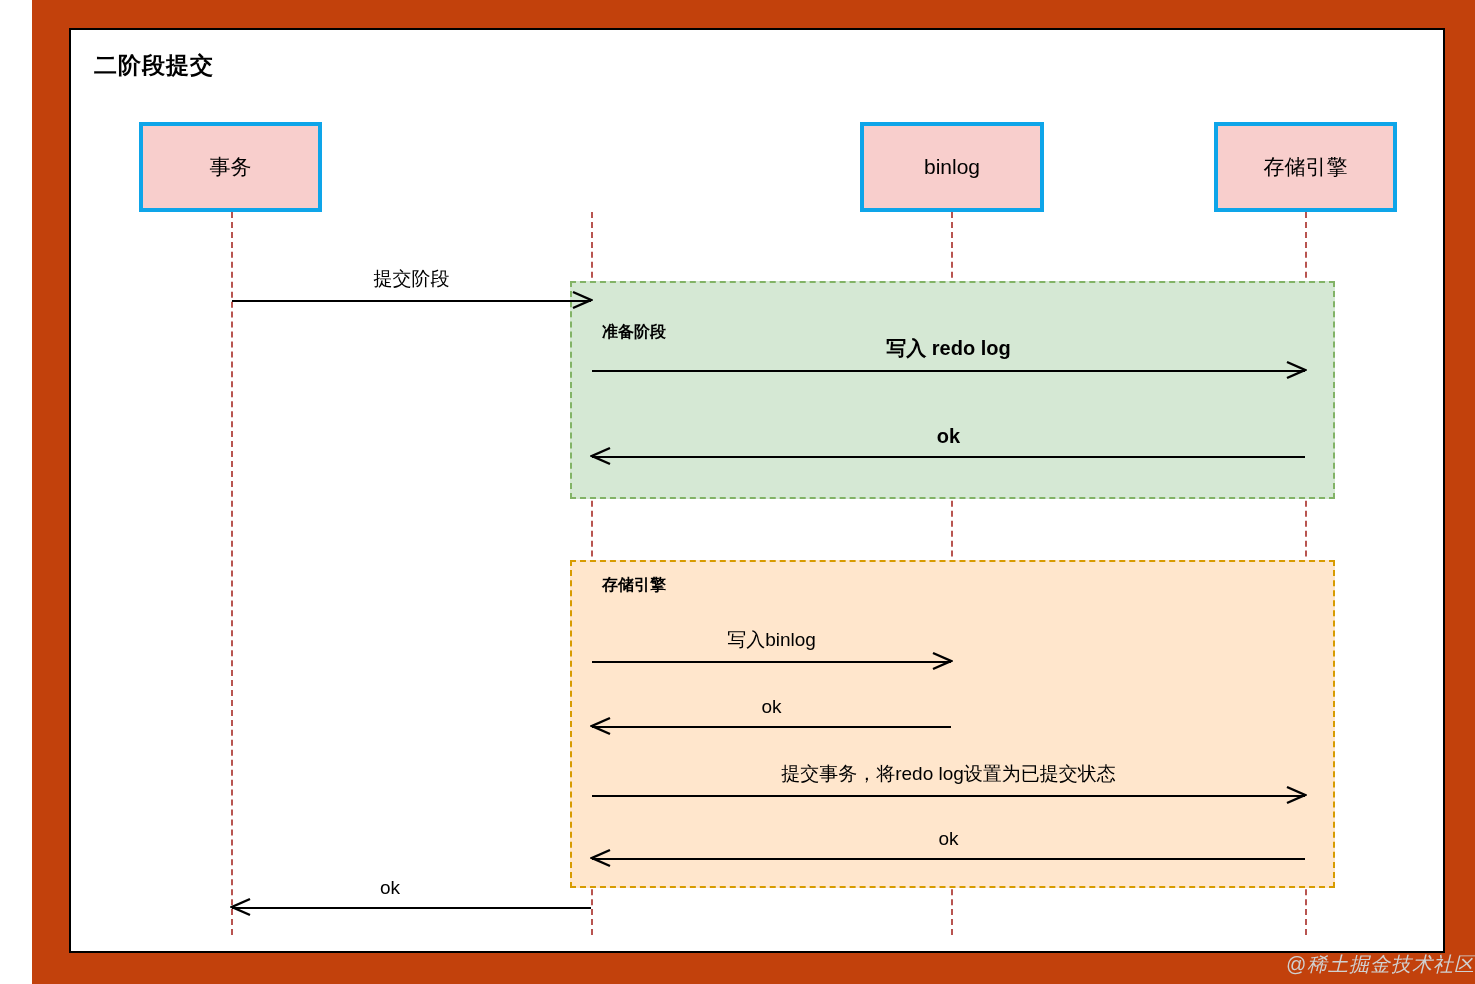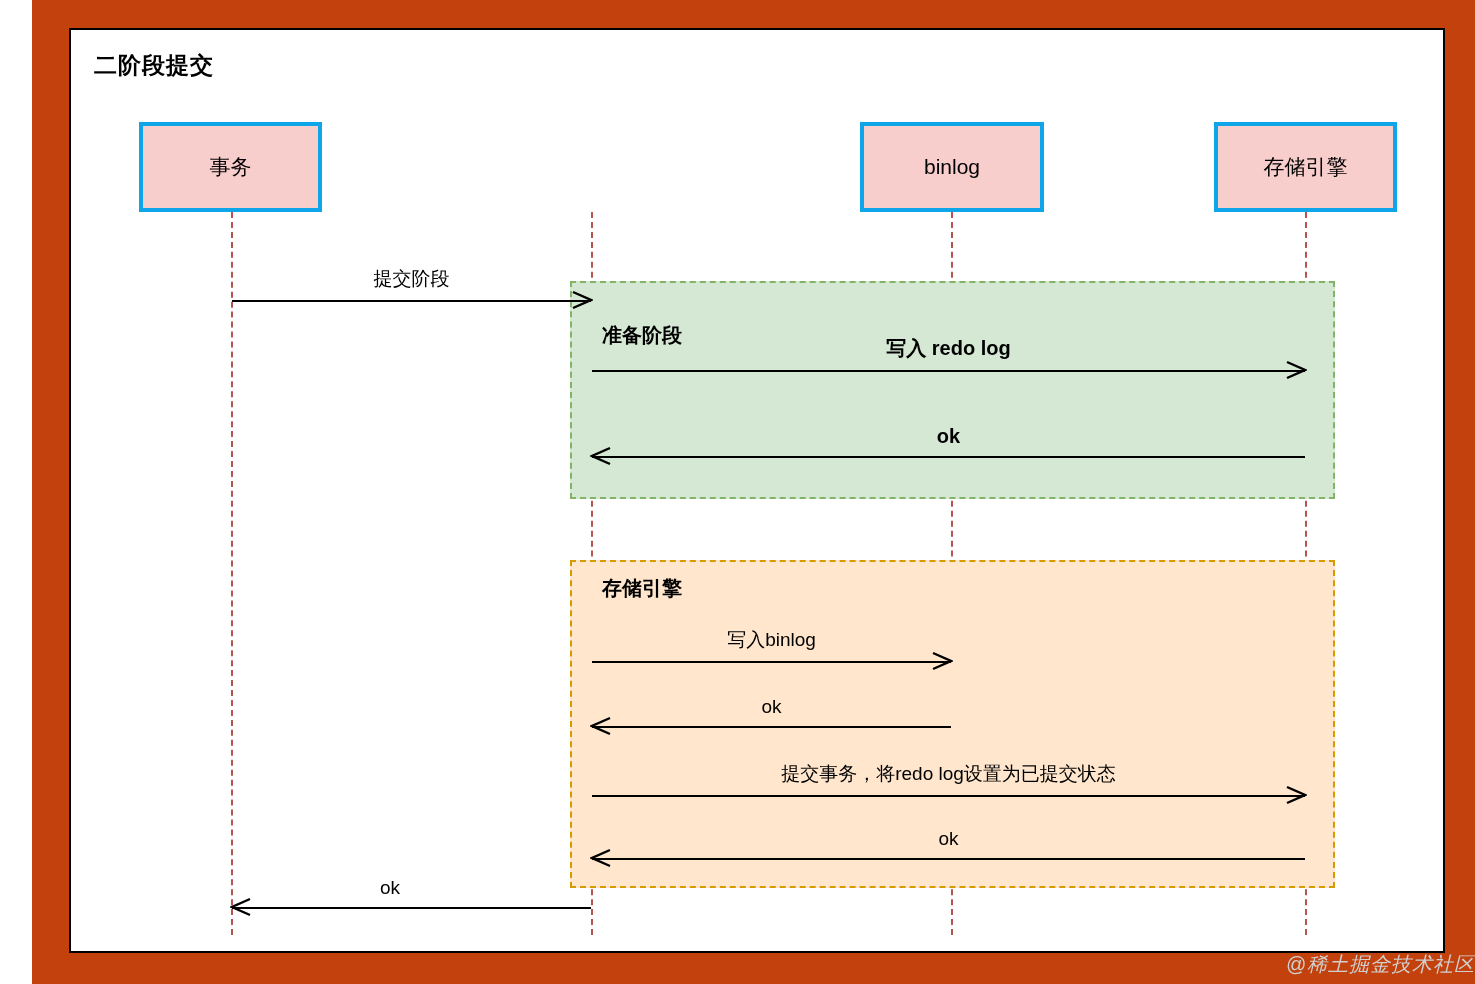--- a/index.html
+++ b/index.html
@@ -78,21 +78,21 @@
   .phase-green {
     background: #d5e8d4;
     border: 2px dashed #82b366;
   }
   .phase-orange {
     background: #ffe6cc;
     border: 2px dashed #d79b00;
   }
   .phase-label {
     position: absolute;
-    font-size: 20px;
+    font-size: 16px;
     font-weight: bold;
     white-space: nowrap;
   }
 
   
   .msg {
     position: absolute;
     height: 0;
   }
   .msg .msg-line {

